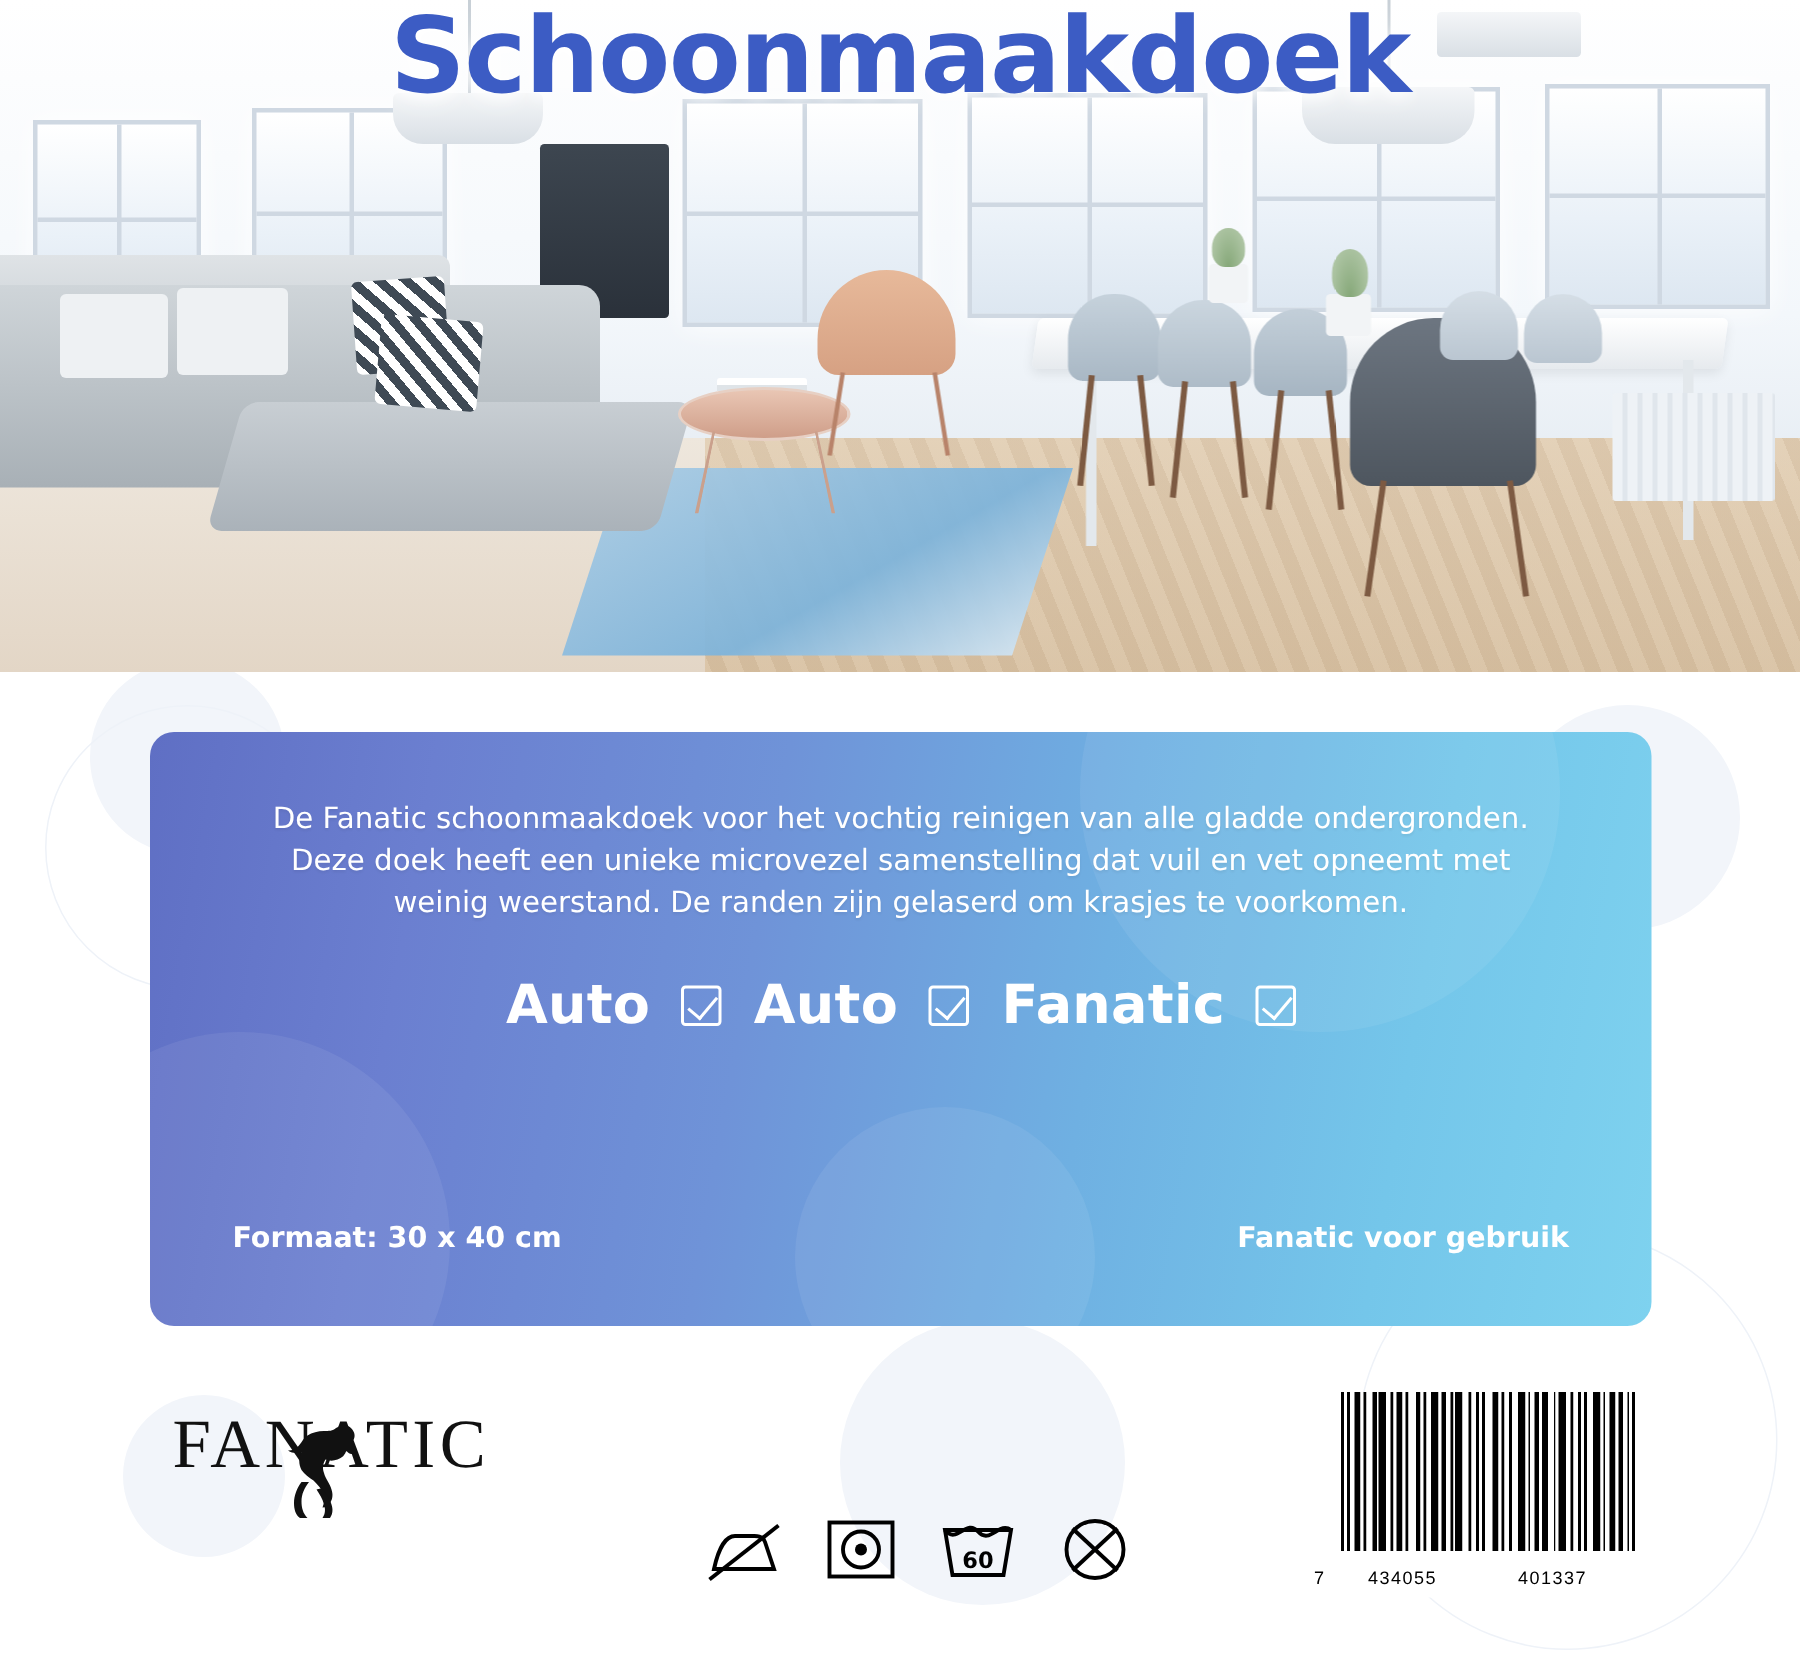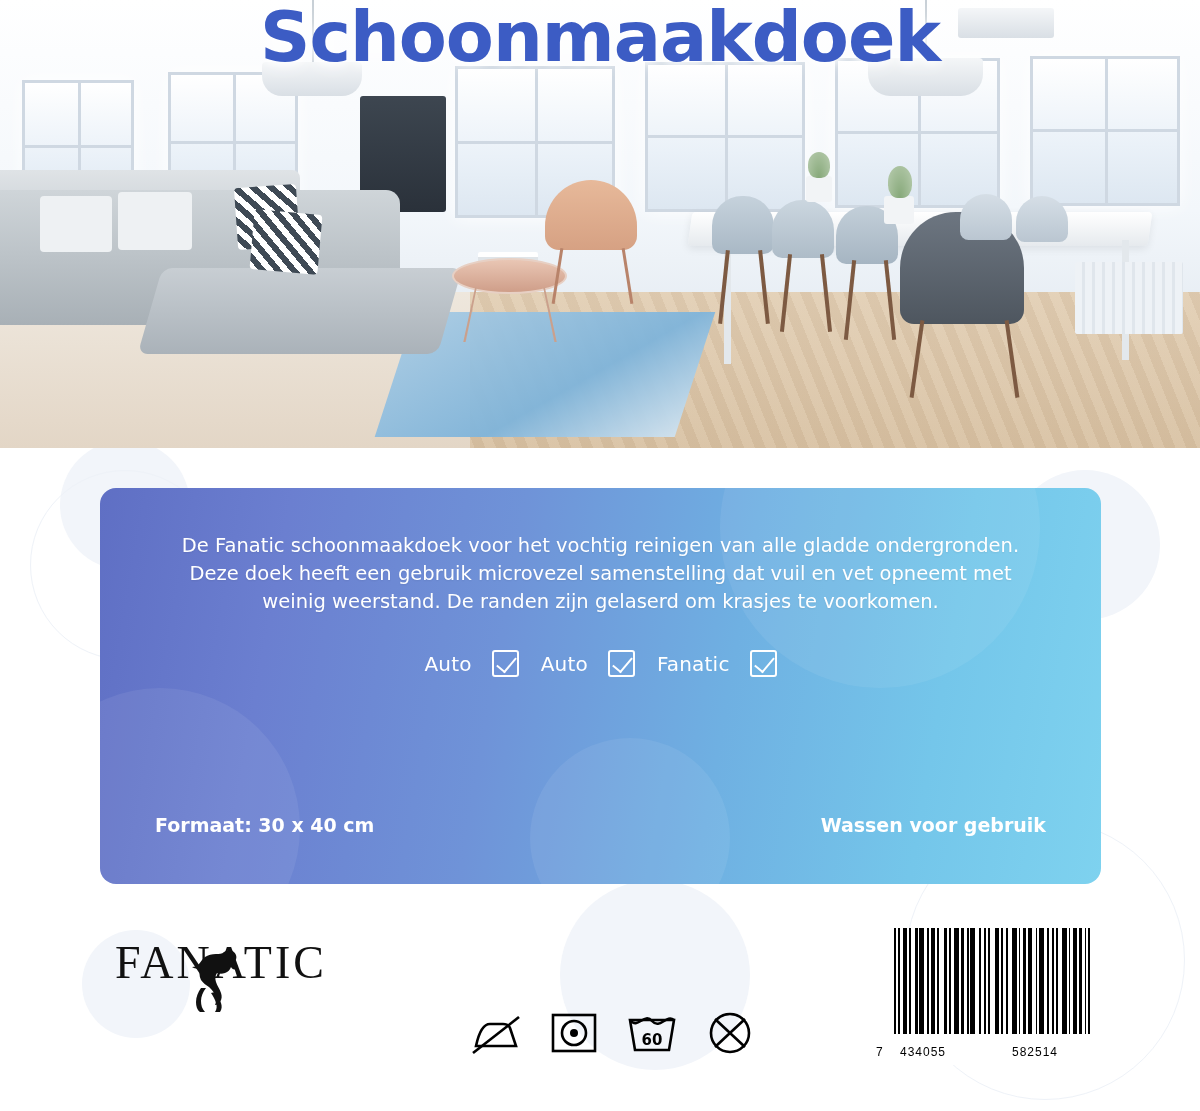--- a/index.html
+++ b/index.html
@@ -235,21 +235,21 @@
     display: flex;
     justify-content: center;
     align-items: center;
     gap: 22px;
     font-family: "DejaVu Sans", sans-serif;
   }
   .use-item {
     display: flex; align-items: center; gap: 20px;
   }
   .use-label {
-    font-size: 20px; font-weight: normal; letter-spacing: 0.2px;
+    font-size: 36px; font-weight: bold; letter-spacing: 0.2px;
   }
   .checkbox {
     width: 27px; height: 27px;
     border: 2.5px solid #ffffff;
     border-radius: 3px;
     position: relative;
     flex: 0 0 auto;
   }
   .checkbox::after {
     content: "";
@@ -417,41 +417,41 @@
     <div class="radiator"></div>
   </div>
 
   <div id="title">Schoonmaakdoek</div>
 
   <div id="panel">
     <div class="pbubble" style="left:-80px; top:200px; width:280px; height:280px;"></div>
     <div class="pbubble" style="left:620px; top:-120px; width:320px; height:320px;"></div>
     <div class="pbubble" style="left:430px; top:250px; width:200px; height:200px;"></div>
 
-    <div class="p-intro">De Fanatic schoonmaakdoek voor het vochtig reinigen van alle gladde ondergronden. Deze doek heeft een gebruik microvezel samenstelling dat vuil en vet opneemt met weinig weerstand. De randen zijn gelaserd om krasjes te voorkomen.</div>
+    <div class="p-intro">De Fanatic schoonmaakdoek voor het vochtig reinigen van alle gladde ondergronden. Deze doek heeft een unieke microvezel samenstelling dat vuil en vet opneemt met weinig weerstand. De randen zijn gelaserd om krasjes te voorkomen.</div>
 
 
     <div class="p-uses">
       <div class="use-item">
         <span class="use-label">Auto</span>
         <span class="checkbox"></span>
       </div>
       <div class="use-item">
         <span class="use-label">Auto</span>
         <span class="checkbox"></span>
       </div>
       <div class="use-item">
         <span class="use-label">Fanatic</span>
         <span class="checkbox"></span>
       </div>
     </div>
 
     <div class="p-footer">
       <span>Formaat: 30 x 40 cm</span>
-      <span>Wassen voor gebruik</span>
+      <span>Fanatic voor gebruik</span>
     </div>
   </div>
 
   <svg id="horse" viewBox="0 0 70 68">
     <path fill="#111111" d="M44 2c3 0 6 2 7 5 1 3 0 5-2 7l3 3c1 1 1 3-1 4-2 1-4 0-5-2-1 3-3 5-6 6-3 1-5 1-8 0-2 3-2 6-1 9 1 4 4 7 5 11 1 3 1 6-1 9-1 2-3 3-5 3 1-3 2-5 1-8-1-4-4-7-7-10-3-2-6-4-8-7-2-4-2-8 0-12-3 1-6 1-9-1 3 0 5-1 7-3 2-2 3-5 6-7 3-2 7-3 11-3 3 0 6 0 8-2 2-1 3-2 5-2z"></path>
     <path fill="#111111" d="M30 44c2 4 5 7 6 11 1 3 1 6-1 9h-5c2-3 2-6 1-9-1-4-3-7-5-10z"></path>
     <path fill="#111111" d="M16 40c-3 4-5 9-5 14 0 4 1 8 4 10h5c-3-3-4-7-4-11 0-5 2-9 5-13z"></path>
   </svg>
   <div id="brand">
     <div class="wordmark">FANATIC</div>
@@ -547,17 +547,17 @@
       <i style="width:3px;background:#fff"></i>
         <i style="width:4px"></i>
         <i style="width:2px;background:#fff"></i>
       <i style="width:3px"></i>
         <i style="width:3px;background:#fff"></i>
         <i style="width:2px"></i>
       <i style="width:2px;background:#fff"></i>
         <i style="width:2px"></i>
     </div>
     <span class="bc-num" style="left:0px;">7</span>
-    <span class="bc-num" style="left:24px;">434055</span>
-    <span class="bc-num" style="left:136px;">582514</span>
+    <span class="bc-num" style="left:36px;">434055</span>
+    <span class="bc-num" style="left:136px;">401337</span>
   </div>
 
 </div>
 
 </body></html>

